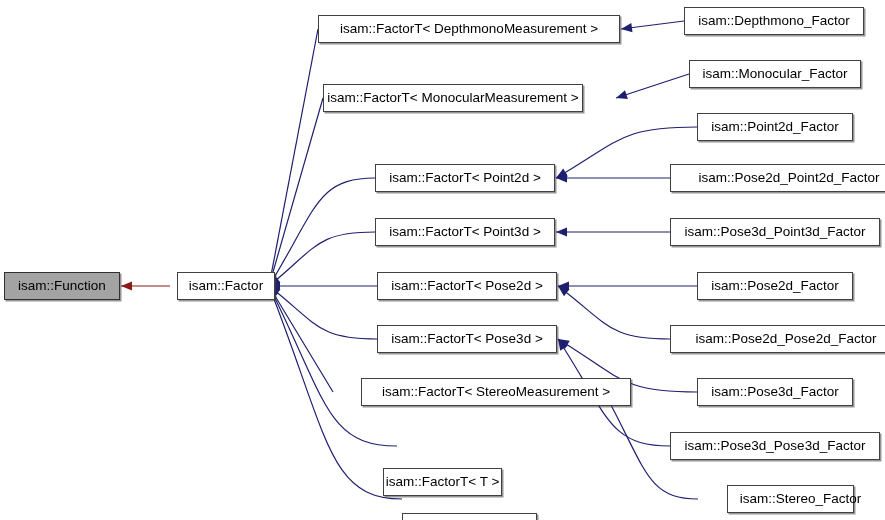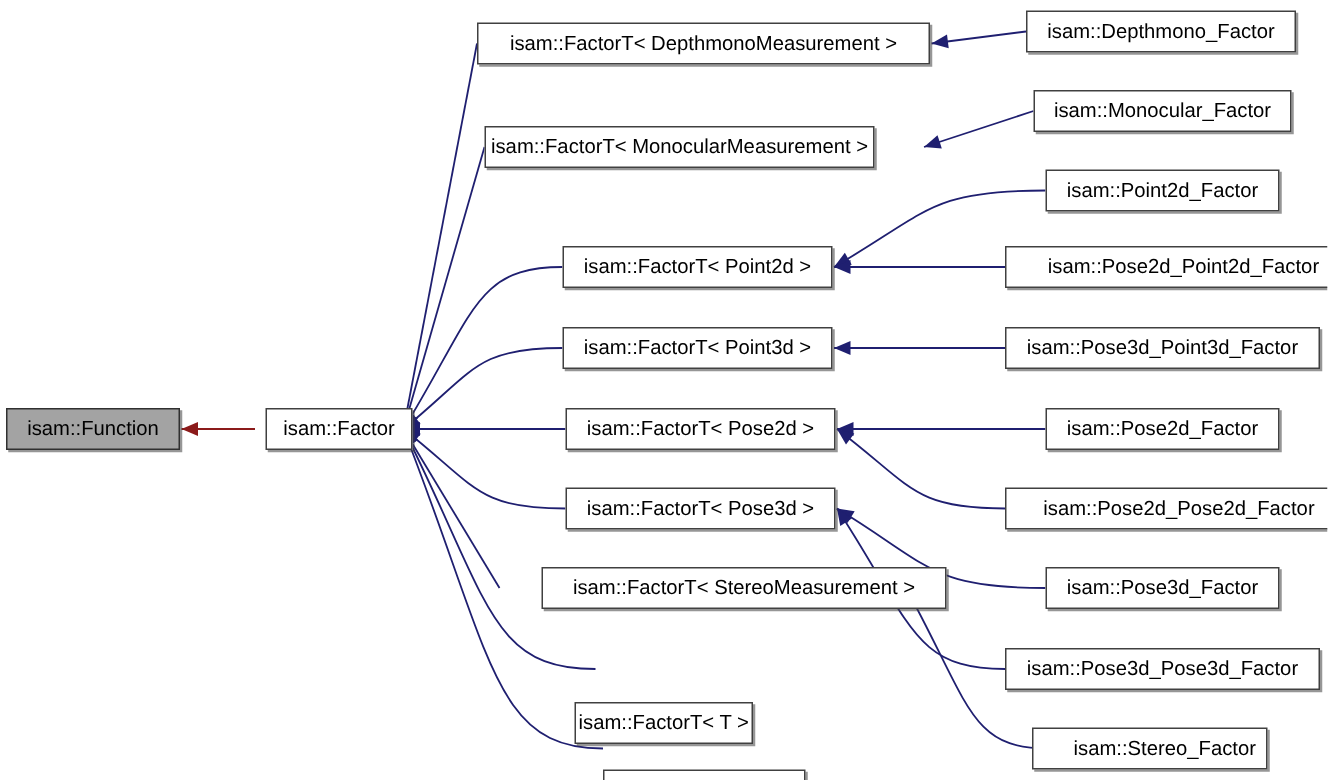--- a/index.html
+++ b/index.html
@@ -147,17 +147,17 @@
       </div>
       <div class="node" style="left: 670px; top: 325px; width: 232px; height: 28px;">
         <span class="node-label">isam::Pose2d_Pose2d_Factor</span>
       </div>
       <div class="node" style="left: 697px; top: 378px; width: 156px; height: 28px;">
         <span class="node-label">isam::Pose3d_Factor</span>
       </div>
       <div class="node" style="left: 670px; top: 432px; width: 210px; height: 28px;">
         <span class="node-label">isam::Pose3d_Pose3d_Factor</span>
       </div>
-      <div class="node" style="left: 688px; top: 485px; width: 157px; height: 28px; padding-left: 20px;">
+      <div class="node" style="left: 727px; top: 485px; width: 127px; height: 28px; padding-left: 20px;">
         <span class="node-label">isam::Stereo_Factor</span>
       </div>
     </div>
 </div>
 
 </body></html>

